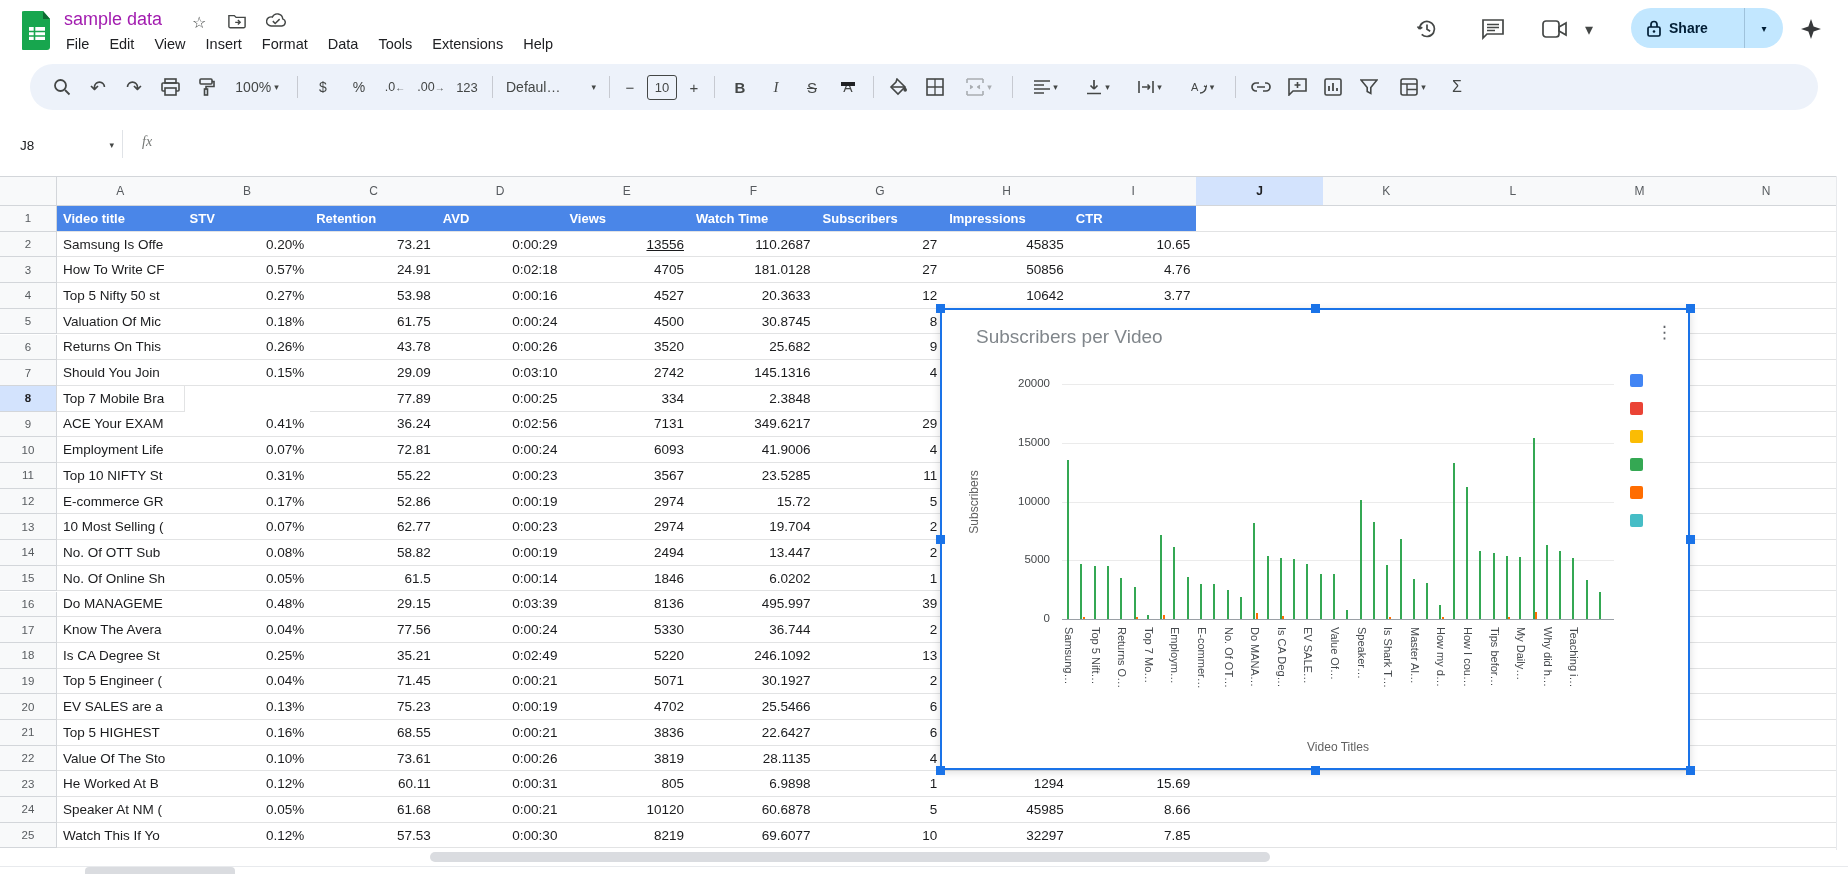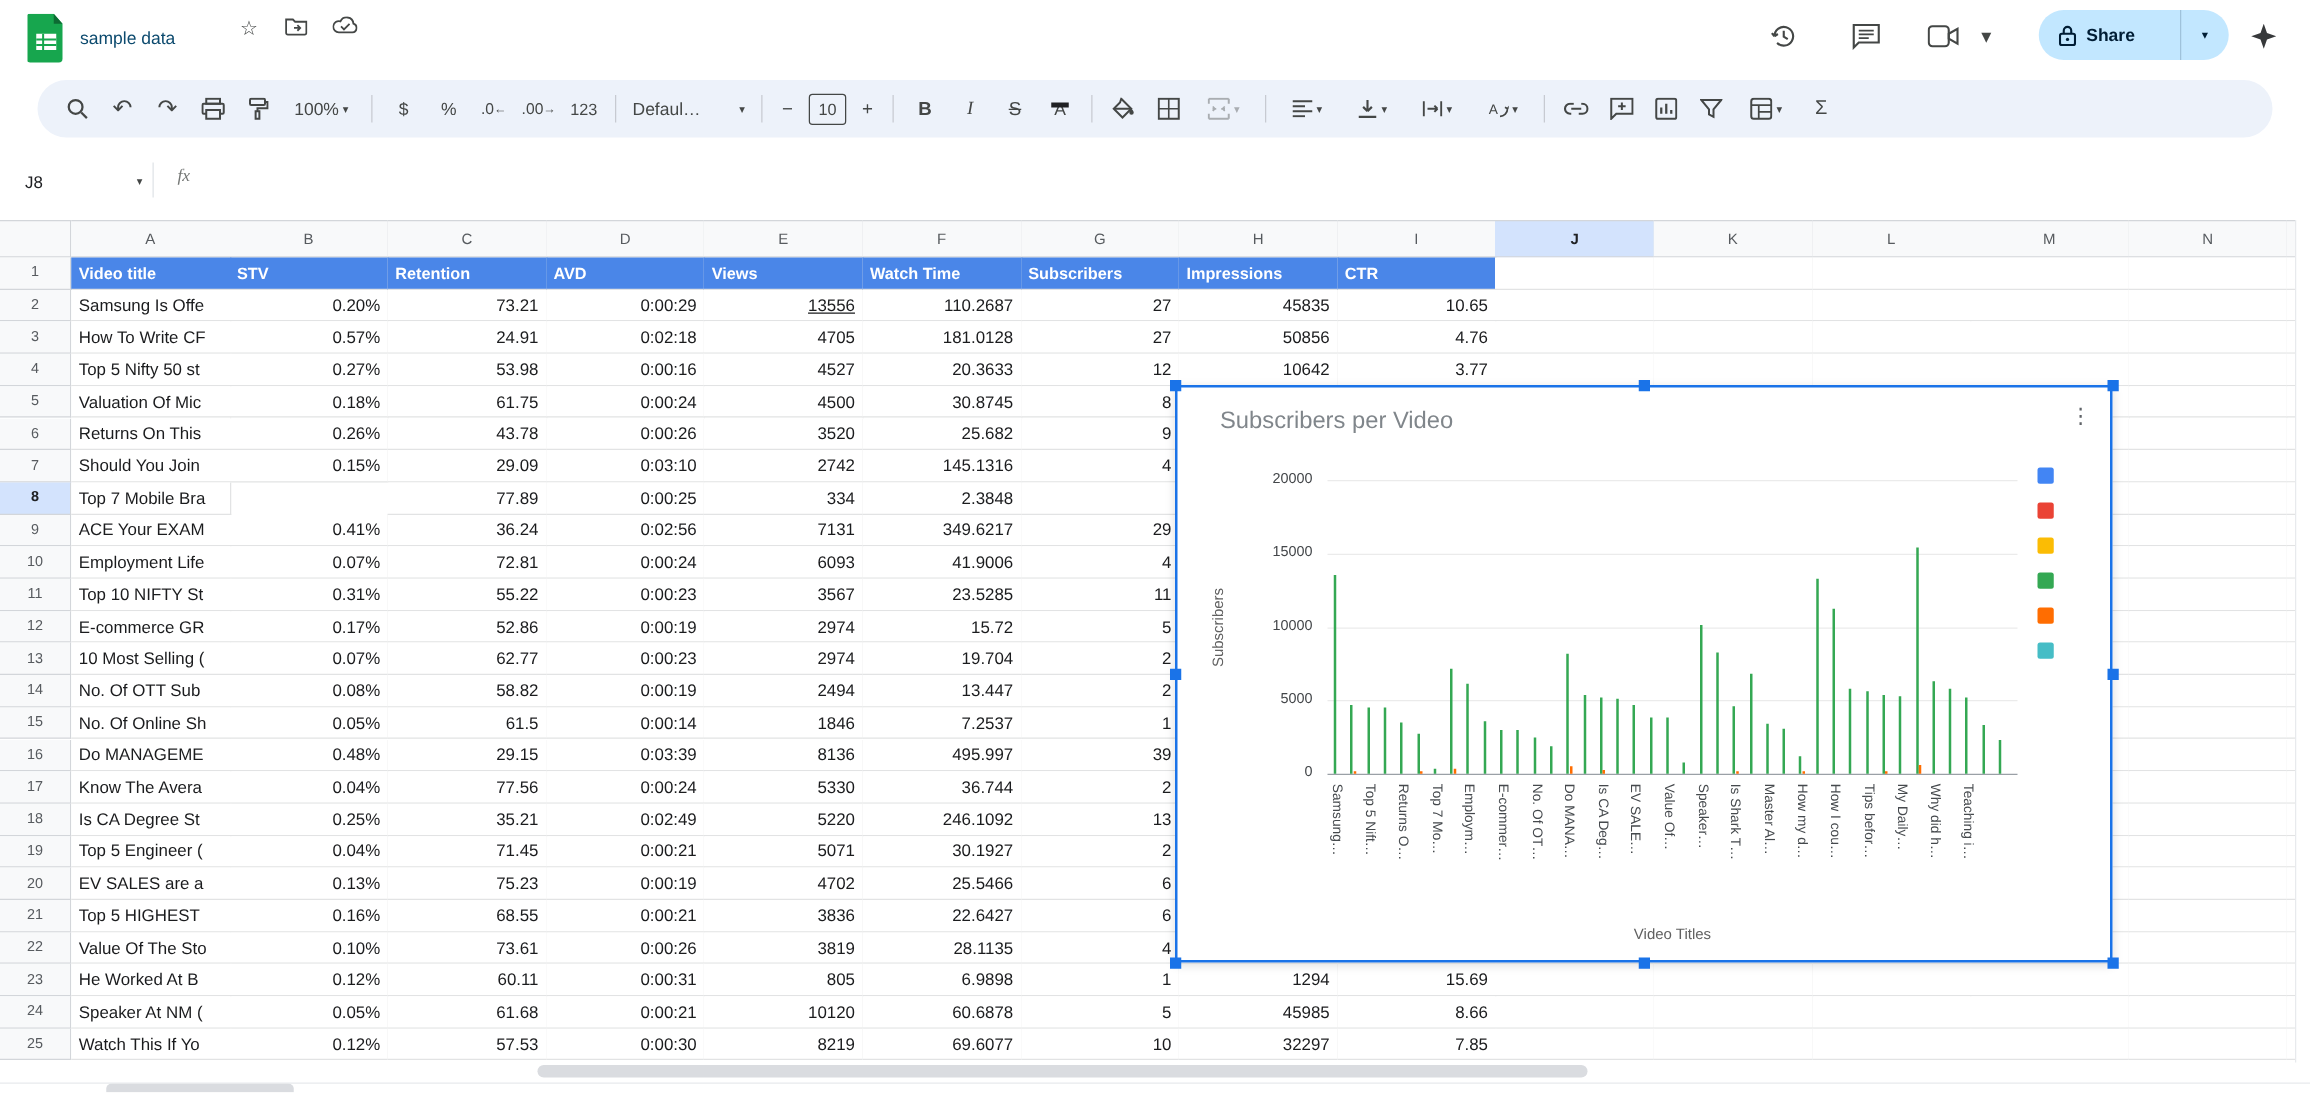--- a/index.html
+++ b/index.html
@@ -1,21 +1,21 @@
 <!DOCTYPE html>
 <html><head>
 <meta charset="utf-8">
 <style>
   html,body{margin:0;padding:0;background:#fff;font-family:"Liberation Sans",sans-serif;}
   #app{position:relative;width:1848px;height:874px;background:#fff;overflow:hidden;}
 
   
   #topbar{position:absolute;left:0;top:0;width:1848px;height:62px;background:#fff;}
   #logo{position:absolute;left:22px;top:11px;width:30px;height:40px;}
-  #doc-title{position:absolute;left:64px;top:22px;font-size:14px;color:#0c4a6e;}
+  #doc-title{position:absolute;left:64px;top:9px;font-size:18px;color:#a21caf;}
   .title-ic{position:absolute;top:13px;font-size:16px;color:#444746;}
   #menubar{position:absolute;left:56px;top:33px;display:flex;}
   .menu-item{padding:3px 10px;font-size:14.5px;color:#202124;border-radius:12px;cursor:default;}
   .top-ic{position:absolute;top:14px;width:30px;height:30px;display:flex;align-items:center;justify-content:center;color:#444746;}
   #share-btn{position:absolute;left:1631px;top:8px;width:152px;height:40px;background:#c2e7ff;border-radius:20px;display:flex;align-items:center;}
   #share-label{font-size:14px;font-weight:600;color:#001d35;margin-left:8px;}
   #share-dd{position:absolute;right:0;top:0;width:38px;height:40px;border-left:1px solid rgba(0,29,53,.18);display:flex;align-items:center;justify-content:center;color:#001d35;font-size:10px;}
 
   
   #toolbar{position:absolute;left:30px;top:64px;width:1788px;height:46px;background:#edf2fa;border-radius:23px;display:flex;align-items:center;padding:0 14px;box-sizing:border-box;}
@@ -88,20 +88,31 @@
           <path d="M1 2 h6 l2 2 h10 v10 a1.5 1.5 0 0 1 -1.5 1.5 h-15 a1.5 1.5 0 0 1 -1.5 -1.5z" fill="none" stroke="#444746" stroke-width="1.6"></path>
           <path d="M8 9.5 h5 M11 7 l2.5 2.5 L11 12" fill="none" stroke="#444746" stroke-width="1.6"></path>
         </svg>
     </span>
     <span class="title-ic" style="left:266px">
       <svg class="ic" width="20" height="15" viewBox="0 0 22 15">
           <path d="M6 13.5 a5 5 0 1 1 1 -9.8 a6 6 0 0 1 11.4 2 a4 4 0 0 1 -.9 7.8z" fill="none" stroke="#444746" stroke-width="1.6"></path>
           <path d="M7.5 8.2 l2.6 2.6 L15 6" fill="none" stroke="#444746" stroke-width="1.6"></path>
         </svg>
     </span>
+    <div id="menubar">
+        <div class="menu-item">File</div>
+        <div class="menu-item">Edit</div>
+        <div class="menu-item">View</div>
+        <div class="menu-item">Insert</div>
+        <div class="menu-item">Format</div>
+        <div class="menu-item">Data</div>
+        <div class="menu-item">Tools</div>
+        <div class="menu-item">Extensions</div>
+        <div class="menu-item">Help</div>
+      </div>
 
     <span class="top-ic" style="left:1412px">
       <svg class="ic" width="24" height="24" viewBox="0 0 24 24">
           <path d="M4.5 12 a7.5 7.5 0 1 1 2.2 5.3 M4.5 12 l-2 -2.5 M4.5 12 l2.8 -1.8" fill="none" stroke="#444746" stroke-width="1.7"></path>
           <path d="M12 7.5 v4.8 l3.2 2" fill="none" stroke="#444746" stroke-width="1.7"></path>
         </svg>
     </span>
     <span class="top-ic" style="left:1478px">
       <svg class="ic" width="24" height="22" viewBox="0 0 24 22">
           <path d="M2 2 h20 v14 h-16 l-4 4z" fill="none" stroke="#444746" stroke-width="1.7"></path>
@@ -522,21 +533,21 @@
       <div class="cell" style="left: 1449.6px; top: 540.1px; width: 127.6px; height: 25.7px;"></div>
       <div class="cell" style="left: 1576.2px; top: 540.1px; width: 127.6px; height: 25.7px;"></div>
       <div class="cell" style="left: 1702.8px; top: 540.1px; width: 127.6px; height: 25.7px;"></div>
       <div class="cell" style="left: 1829.4px; top: 540.1px; width: 18.6px; height: 25.7px;"></div>
       <div class="rowhdr" style="left: 0px; top: 565.8px; width: 57px; height: 25.7px;">15</div>
       <div class="cell" style="left: 57px; top: 565.8px; width: 127.6px; height: 25.7px;">No. Of Online Sh</div>
       <div class="cell num" style="left: 183.6px; top: 565.8px; width: 127.6px; height: 25.7px;">0.05%</div>
       <div class="cell num" style="left: 310.2px; top: 565.8px; width: 127.6px; height: 25.7px;">61.5</div>
       <div class="cell num" style="left: 436.8px; top: 565.8px; width: 127.6px; height: 25.7px;">0:00:14</div>
       <div class="cell num" style="left: 563.4px; top: 565.8px; width: 127.6px; height: 25.7px;">1846</div>
-      <div class="cell num" style="left: 690px; top: 565.8px; width: 127.6px; height: 25.7px;">7.2537</div>
+      <div class="cell num" style="left: 690px; top: 565.8px; width: 127.6px; height: 25.7px;">6.0202</div>
       <div class="cell num" style="left: 816.6px; top: 565.8px; width: 127.6px; height: 25.7px;">1</div>
       <div class="cell num" style="left: 943.2px; top: 565.8px; width: 127.6px; height: 25.7px;"></div>
       <div class="cell num" style="left: 1069.8px; top: 565.8px; width: 127.6px; height: 25.7px;"></div>
       <div class="cell" style="left: 1196.4px; top: 565.8px; width: 127.6px; height: 25.7px;"></div>
       <div class="cell" style="left: 1323px; top: 565.8px; width: 127.6px; height: 25.7px;"></div>
       <div class="cell" style="left: 1449.6px; top: 565.8px; width: 127.6px; height: 25.7px;"></div>
       <div class="cell" style="left: 1576.2px; top: 565.8px; width: 127.6px; height: 25.7px;"></div>
       <div class="cell" style="left: 1702.8px; top: 565.8px; width: 127.6px; height: 25.7px;"></div>
       <div class="cell" style="left: 1829.4px; top: 565.8px; width: 18.6px; height: 25.7px;"></div>
       <div class="rowhdr" style="left: 0px; top: 591.5px; width: 57px; height: 25.7px;">16</div>

